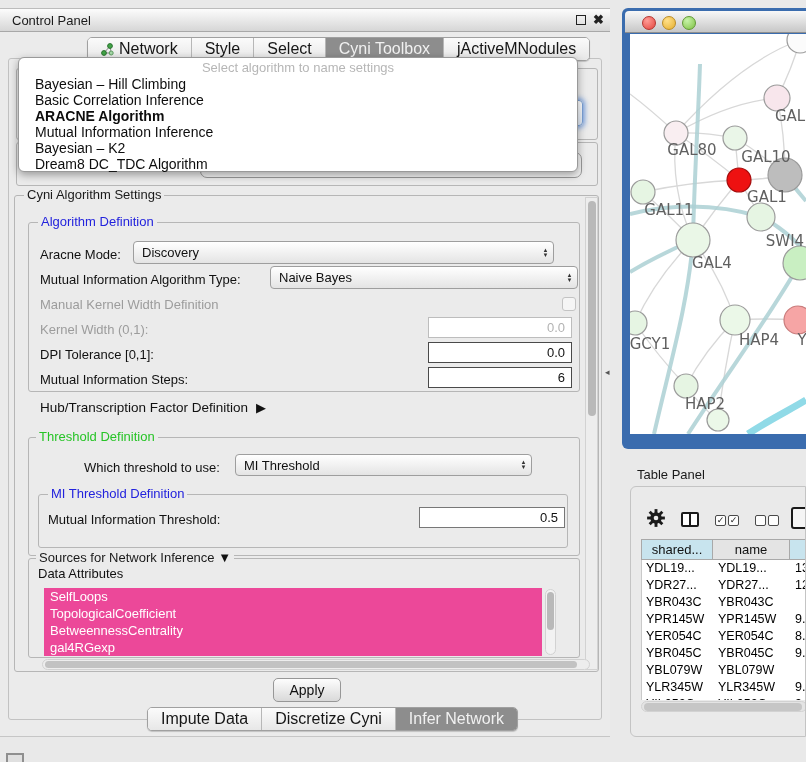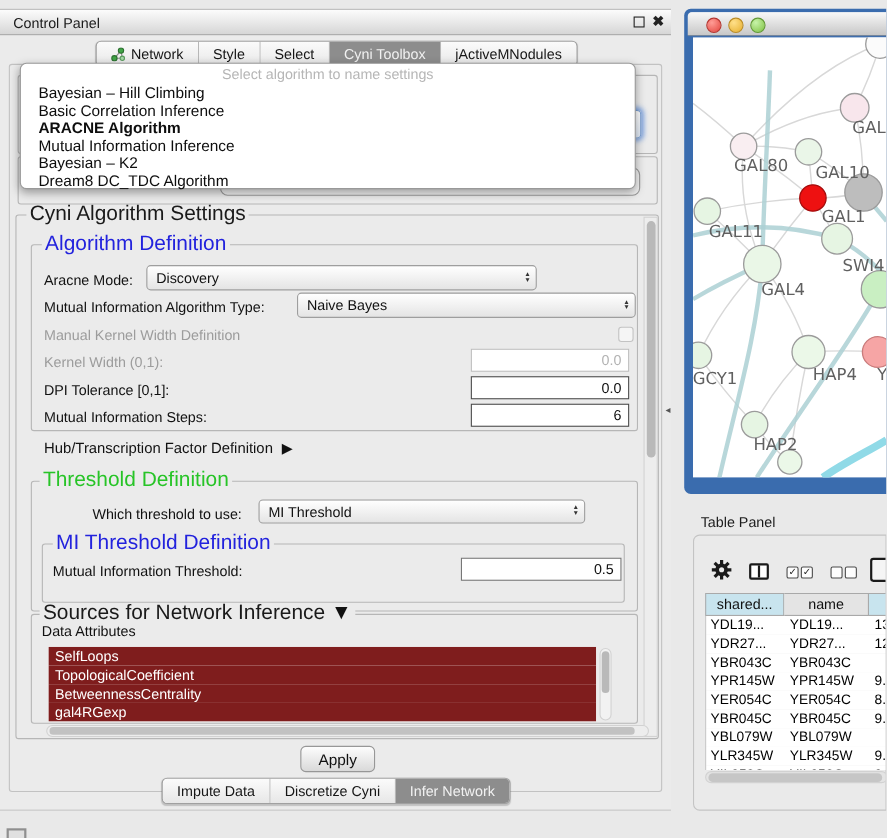--- a/index.html
+++ b/index.html
@@ -7,49 +7,49 @@
           font-family:"Liberation Sans",sans-serif;-webkit-font-smoothing:antialiased;}
   .abs{position:absolute;box-sizing:border-box;}
   
   .cp-bg{background:#ebebeb;border-bottom:1px solid #c6c6c6;}
   .cp-titlebar{background:linear-gradient(#fcfcfc,#d6d6d6);border-top:1px solid #bcbcbc;border-bottom:1px solid #a8a8a8;}
   .cp-title{font-size:13px;color:#1a1a1a;}
   .float-btn{border:1.5px solid #222;background:transparent;}
   .close-btn{font-size:13px;font-weight:bold;color:#222;line-height:13px;}
   .seg-bar{position:absolute;display:flex;height:22px;border:1px solid #a0a0a0;border-radius:5px;overflow:hidden;
            background:#f7f7f7;box-shadow:0 1px 1px rgba(0,0,0,.18);z-index:6;}
-  .seg{display:flex;align-items:center;padding:0 13px;font-size:13px;color:#161616;
+  .seg{display:flex;align-items:center;padding:0 13px;font-size:16px;color:#161616;
        border-right:1px solid #b7b7b7;background:linear-gradient(#fbfbfb,#e7e7e7);white-space:nowrap;}
   .seg:last-child{border-right:none;}
   .seg.sel{background:#8d8d8d;color:#f1f1f1;}
   .net-ico{display:inline-flex;margin-right:5px;}
   .inner-panel{background:#ebebeb;border:1px solid #c2c2c2;border-radius:3px;}
   
   .fs{border:1px solid #b6b6b6;border-radius:3px;}
-  .legend{font-size:19px;color:#1a1a1a;background:#ebebeb;padding:0 3px;line-height:14px;z-index:3;white-space:nowrap;}
+  .legend{font-size:13px;color:#1a1a1a;background:#ebebeb;padding:0 3px;line-height:14px;z-index:3;white-space:nowrap;}
   .legend.blue{color:#2222dd;}
   .legend.green{color:#27c427;}
   .lbl{font-size:13px;font-weight:normal;color:#111;white-space:nowrap;}
   .lbl.dis{color:#9c9c9c;}
   .combo{display:flex;align-items:center;justify-content:space-between;border:1px solid #9e9e9e;border-radius:4px;
          background:linear-gradient(#ffffff,#e4e4e4);font-size:13px;color:#111;padding-left:8px;overflow:hidden;}
   .stepper{width:15px;align-self:stretch;display:flex;flex-direction:column;align-items:center;justify-content:center;
            font-size:6px;line-height:5px;color:#333;}
   .tfield{background:#fff;border:1px solid #4a4a4a;font-size:13px;color:#111;display:flex;align-items:center;
           justify-content:flex-end;padding:0 6px;}
   .tfield.dis{border-color:#bdbdbd;color:#b3b3b3;}
   .cbx{background:#f5f5f5;border:1px solid #c3c3c3;border-radius:3px;}
   
   .overlay{background:#fff;border:1px solid #999;border-radius:6px;box-shadow:0 3px 9px rgba(0,0,0,.35);z-index:50;padding-top:2px;}
   .placeholder{text-align:center;color:#b6b6b6;font-size:13px;height:16px;line-height:15px;}
   .algo-item{font-size:14px;color:#0d0d0d;padding-left:16px;height:16px;line-height:16px;white-space:nowrap;}
   .algo-item.bold{font-weight:bold;}
   
   .attr-list{background:#fff;overflow:hidden;}
-  .attr-item{height:17px;line-height:17px;font-size:13px;color:#fff;background:#7f1d1d;padding-left:6px;white-space:nowrap;}
+  .attr-item{height:17px;line-height:17px;font-size:13px;color:#fff;background:#ec4899;padding-left:6px;white-space:nowrap;}
   
   .sb-track{background:#ededed;border:1px solid #d2d2d2;border-radius:6px;}
   .sb-thumb{position:absolute;background:#b9b9b9;border-radius:5px;}
   
   .push-btn{display:flex;align-items:center;justify-content:center;font-size:14px;color:#111;border:1px solid #979797;
             border-radius:5px;background:linear-gradient(#fdfdfd,#d9d9d9);}
   
   .net-frame{background:#3a6cae;border-radius:6px 0 0 6px;overflow:hidden;}
   .mac-titlebar{background:linear-gradient(#f8f8f8,#c7c7c7);border-bottom:1px solid #8f8f8f;border-radius:4px 0 0 0;}
   .light{position:absolute;width:12px;height:12px;border-radius:50%;}
@@ -137,21 +137,21 @@
   <div class="abs legend" style="left:24px;top:188px;">Cyni Algorithm Settings</div>
 
   <div class="abs sb-track" style="left:585px;top:197px;width:13px;height:473px;border-radius:0;">
     <div class="sb-thumb" style="left:2px;top:3px;width:8px;height:215px;"></div>
   </div>
 
   <div class="abs fs" style="left:28px;top:222px;width:552px;height:170px;"></div>
   <div class="abs legend blue" style="left:38px;top:215px;">Algorithm Definition</div>
 
   <div class="abs lbl" style="left:40px;top:247px;">Aracne Mode:</div>
-  <div class="abs combo" style="left:133px;top:241px;width:355px;height:23px;">
+  <div class="abs combo" style="left:133px;top:241px;width:421px;height:23px;">
     <span>Discovery</span>
     <span class="stepper">
         <span>▲</span>
         <span>▼</span>
       </span>
   </div>
 
   <div class="abs combo" style="left:270px;top:266px;width:308px;height:23px;">
     <span>Naive Bayes</span>
     <span class="stepper">

